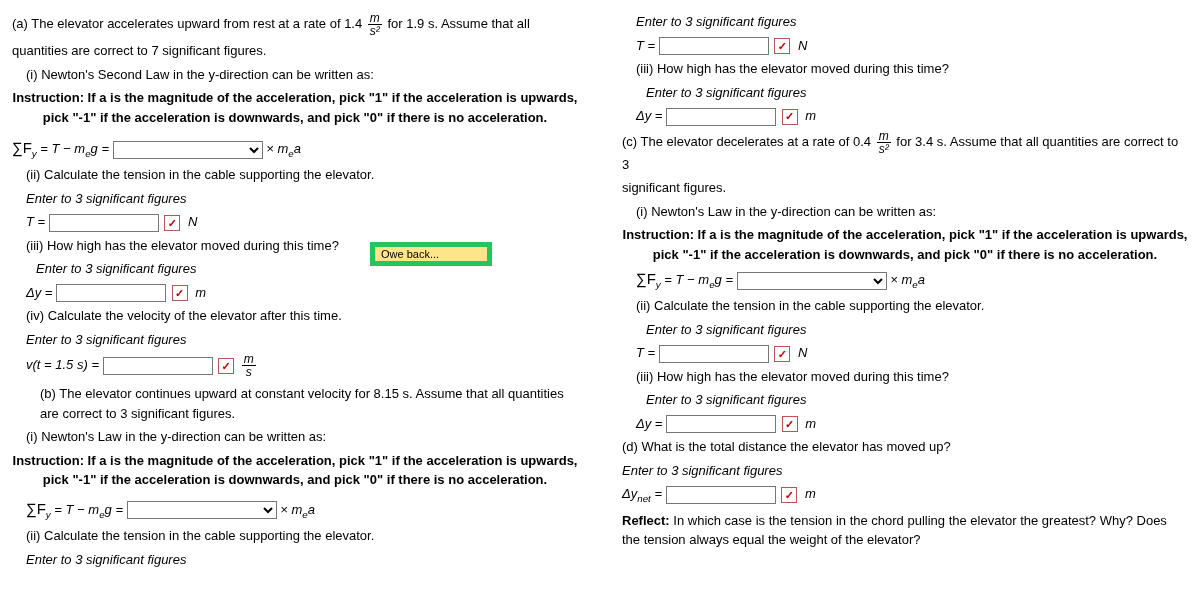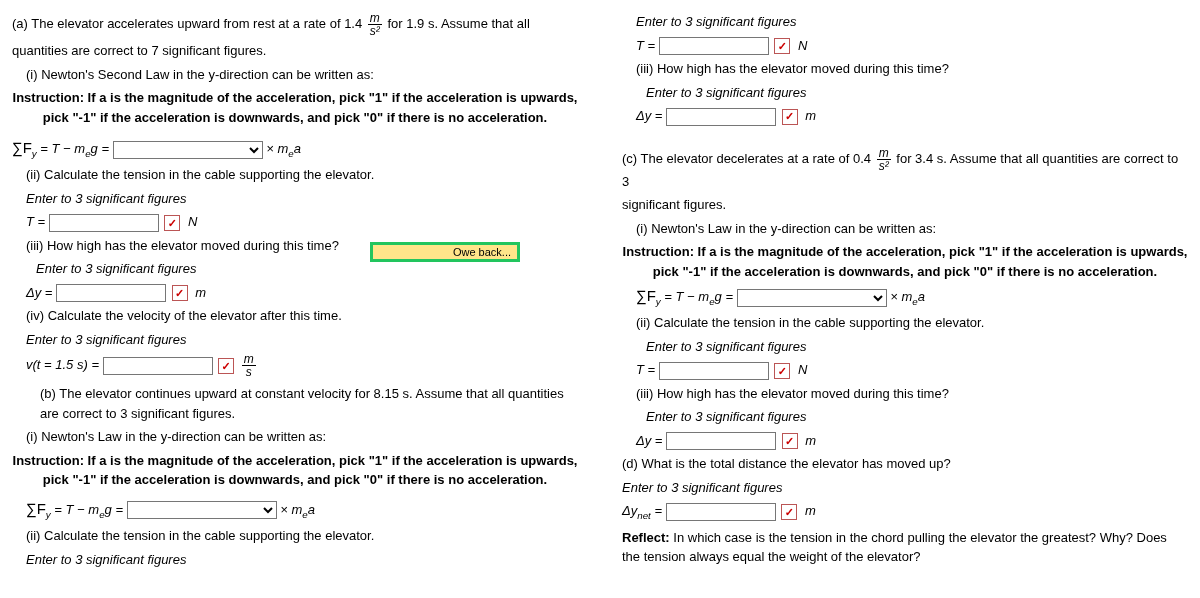--- a/index.html
+++ b/index.html
@@ -68,27 +68,26 @@
     vertical-align: middle;
     margin: 0 2px;
   }
   .unit { font-style: italic; margin-left: 2px; }
   .sub { font-size: 0.75em; vertical-align: sub; font-style: italic; }
   .math { font-style: italic; }
   .sigma { font-style: normal; font-size: 15px; }
   .tooltip {
     position: absolute;
     background: #ffe58a;
-    border: 3px solid #22c55e;
+    border: 5px solid #22c55e;
     font-size: 11px;
     padding: 1px 6px;
     left: 370px;
     top: 242px;
-    width: 150px;
-    text-align: right;
+    width: 122px;
   }
 </style>
 </head>
 <body>
 
 <div class="columns">
 
   <div class="col">
 
     <div class="line">
@@ -168,21 +167,21 @@
 
     <div class="line indent1">(iii) How high has the elevator moved during this time?</div>
     <div class="line indent2 italic">Enter to 3 significant figures</div>
     <div class="line indent1">
       <span class="math">Δy = </span>
       <input class="text" type="text" style="">
       <span class="check">✓</span>
       <span class="unit">m</span>
     </div>
 
-    <div class="line" style="margin-top:21px;">
+    <div class="line" style="margin-top:4px;">
       <span>(c) The elevator decelerates at a rate of 0.4 </span>
       <span class="frac">
         <span class="num">m</span>
           <span class="den">s²</span>
       </span>
       <span> for 3.4 s. Assume that all quantities are correct to 3</span>
     </div>
     <div class="line">significant figures.</div>
 
     <div class="line indent1">(i) Newton's Law in the y-direction can be written as:</div>

